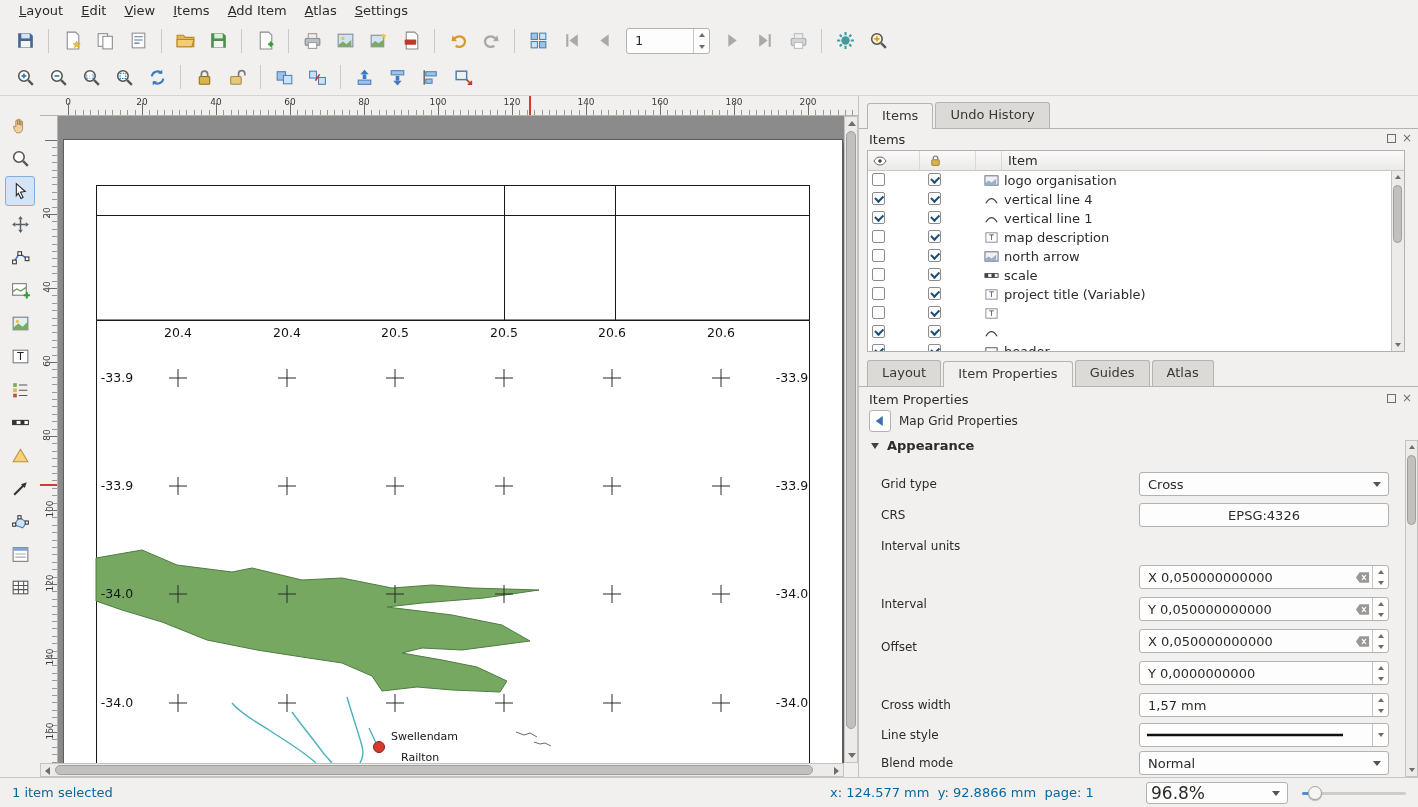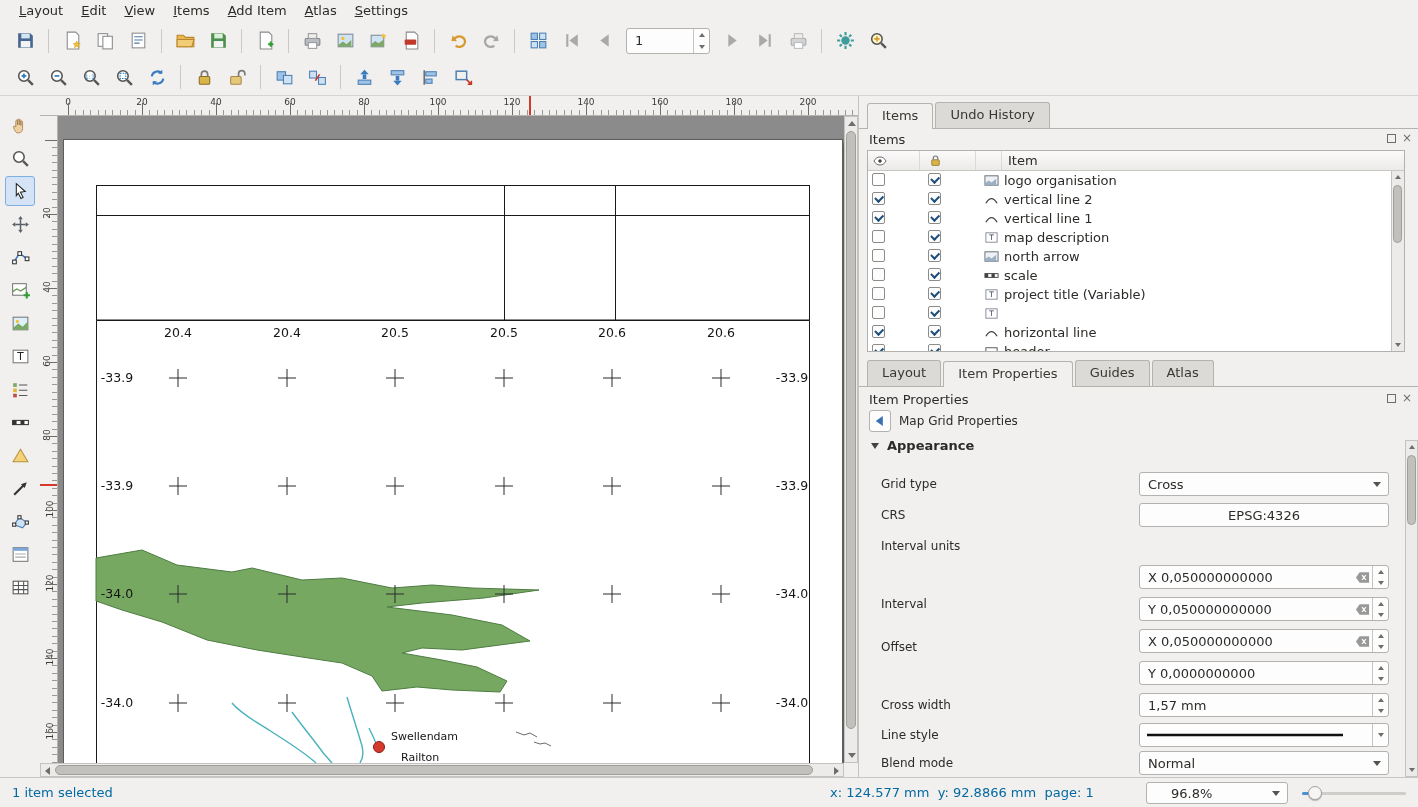--- a/index.html
+++ b/index.html
@@ -87,21 +87,21 @@
   .carr{width:0;height:0;border-left:4px solid transparent;border-right:4px solid transparent;border-top:5px solid #55534f}
   .sectionhdr{position:absolute;left:12px;display:flex;align-items:center;gap:8px;font-weight:bold;font-size:13px}
   .tri-down{width:0;height:0;border-left:4.5px solid transparent;border-right:4.5px solid transparent;border-top:6px solid #44423f}
   .backbtn{position:absolute;width:22px;height:22px;border:1px solid #b4b2ae;border-radius:3px;background:#fdfdfd;display:flex;align-items:center;justify-content:center}
   #pscroll{position:absolute;left:546px;top:344px;width:13px;height:337px;background:#ecebe9;border:1px solid #c5c3c0}
 
   
   #statusbar{position:absolute;left:0;top:777px;right:0;height:30px;background:#f1f0ef;border-top:1px solid #c8c6c3}
   #statusbar .txt{position:absolute;top:7px;font-size:13px;color:#0369a1;white-space:pre}
   #zoomcombo{position:absolute;left:1146px;top:4px;width:142px;height:22px;background:#fdfdfd;border:1px solid #b4b2ae;border-radius:3px;display:flex;align-items:center}
-  #zoomcombo span.z{padding-left:24px;font-size:13px}
+  #zoomcombo span.z{padding-left:4px;font-size:17px}
   #zoomcombo .carr{margin-left:auto;margin-right:7px}
   #zslider-track{position:absolute;left:1302px;top:14px;width:104px;height:3px;background:#cfcdca;border-radius:2px}
   #zslider-fill{position:absolute;left:1302px;top:14px;width:12px;height:3px;background:#4a90d9;border-radius:2px}
   #zslider-handle{position:absolute;left:1308px;top:8px;width:14px;height:14px;border-radius:50%;background:#f6f5f4;border:1px solid #a5a3a0;box-shadow:0 1px 1px rgba(0,0,0,.25)}
 </style>
 </head>
 <body>
 
 <div id="app">
 
@@ -625,21 +625,21 @@
         <span class="c4">logo organisation</span>
       </div>
       <div class="irow">
         <span class="c1"><span class="cb checked"></span></span>
         <span class="c2"><span class="cb checked"></span></span>
         <span class="c3">
             <svg width="15" height="15" viewBox="0 0 16 16">
               <path d="M2 12 Q8 2 14 12" fill="none" stroke="#444" stroke-width="1.3"></path>
             </svg>
           </span>
-        <span class="c4">vertical line 2</span>
+        <span class="c4">vertical line 4</span>
       </div>
       <div class="irow">
         <span class="c1"><span class="cb checked"></span></span>
         <span class="c2"><span class="cb checked"></span></span>
         <span class="c3">
             <svg width="15" height="15" viewBox="0 0 16 16">
               <path d="M2 12 Q8 2 14 12" fill="none" stroke="#444" stroke-width="1.3"></path>
             </svg>
           </span>
         <span class="c4">vertical line 1</span>
@@ -700,21 +700,20 @@
           </span>
       </div>
       <div class="irow">
         <span class="c1"><span class="cb checked"></span></span>
         <span class="c2"><span class="cb checked"></span></span>
         <span class="c3">
             <svg width="15" height="15" viewBox="0 0 16 16">
               <path d="M2 12 Q8 2 14 12" fill="none" stroke="#444" stroke-width="1.3"></path>
             </svg>
           </span>
-        <span class="c4">horizontal line</span>
       </div>
       <div class="irow">
         <span class="c1"><span class="cb checked"></span></span>
         <span class="c2"><span class="cb checked"></span></span>
         <span class="c3">
             <svg width="15" height="15" viewBox="0 0 16 16">
               <rect x="2" y="4" width="12" height="8" fill="#fff" stroke="#555"></rect>
             </svg>
           </span>
         <span class="c4">header</span>

